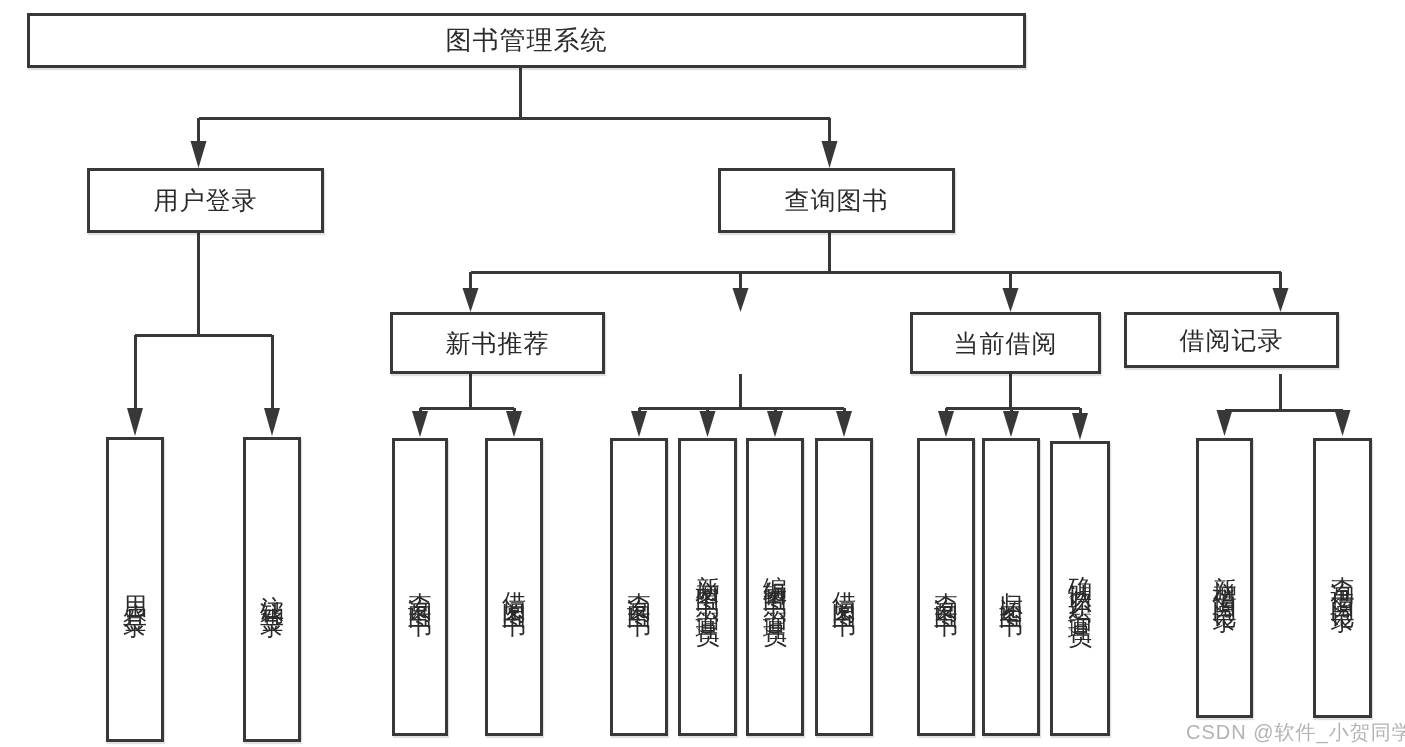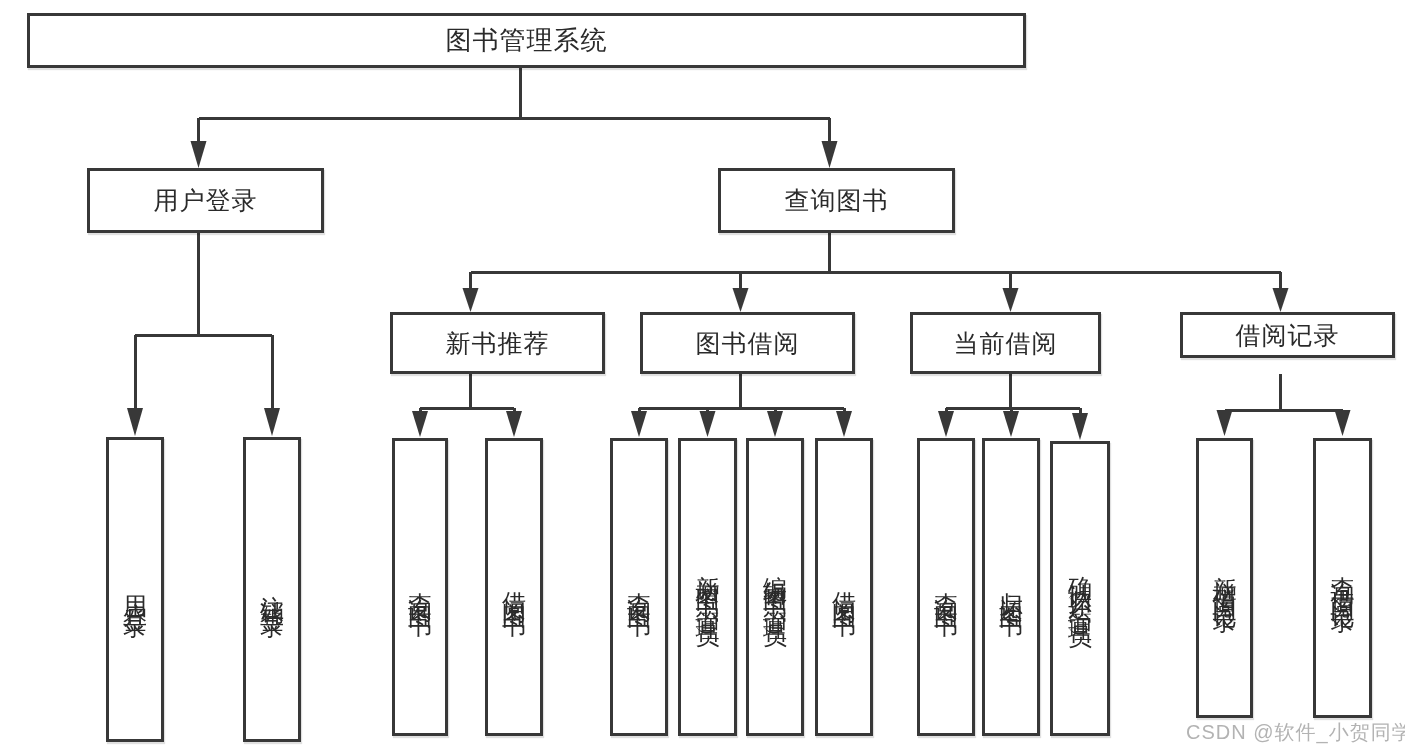--- a/index.html
+++ b/index.html
@@ -137,23 +137,22 @@
     <polygon points="1216.5,410 1232.5,410 1224.5,436"></polygon>
     <polygon points="1334.5,410 1350.5,410 1342.5,436"></polygon>
   </svg>
 
   <div class="hbox root" style="left:20px; top:13px; width:999px; height:55px">图书管理系统</div>
 
   <div class="hbox" style="left:80px; top:168px; width:237px; height:65px">用户登录</div>
   <div class="hbox" style="left:711px; top:168px; width:237px; height:65px">查询图书</div>
 
   <div class="hbox" style="left:383px; top:312px; width:215px; height:62px">新书推荐</div>
-  <div class="hbox" style="left:633px; top:312px; width:215px; height:62px">图书借阅</div>
   <div class="hbox" style="left:903px; top:312px; width:191px; height:62px">当前借阅</div>
-  <div class="hbox" style="left:1173px; top:312px; width:215px; height:46px">借阅记录</div>
+  <div class="hbox" style="left:1117px; top:312px; width:215px; height:56px">借阅记录</div>
 
   <div class="vbox" style="left:106px; top:437px; width:58px; height:305px">用户登录</div>
   <div class="vbox" style="left:243px; top:437px; width:58px; height:305px">注销登录</div>
 
   <div class="vbox" style="left:392px; top:438px; width:56px; height:298px">查询图书</div>
   <div class="vbox" style="left:485px; top:438px; width:58px; height:298px">借阅图书</div>
 
   <div class="vbox" style="left:610px; top:438px; width:58px; height:298px">查询图书</div>
   <div class="vbox" style="left:678px; top:438px; width:59px; height:298px">新增图书（管理员）</div>
   <div class="vbox" style="left:746px; top:438px; width:58px; height:298px">编辑图书（管理员）</div>

